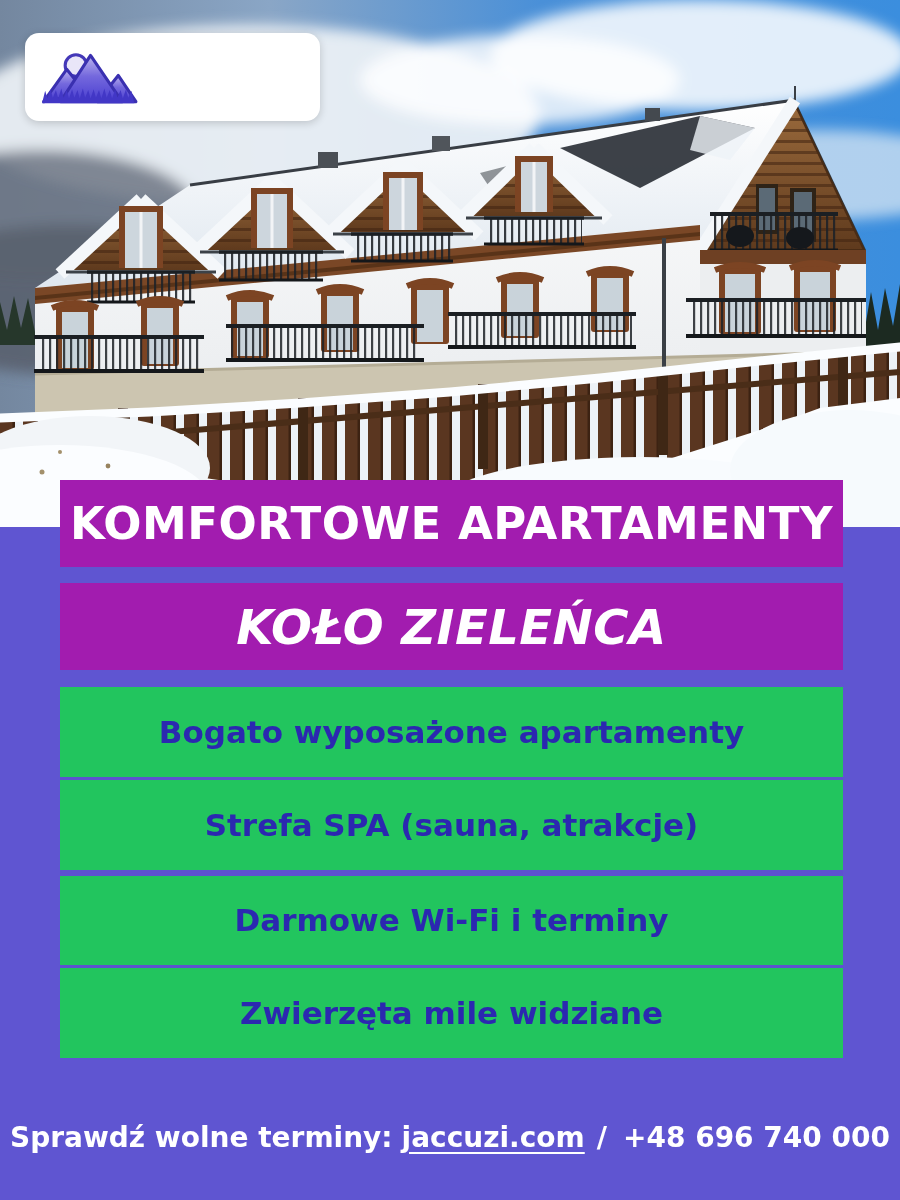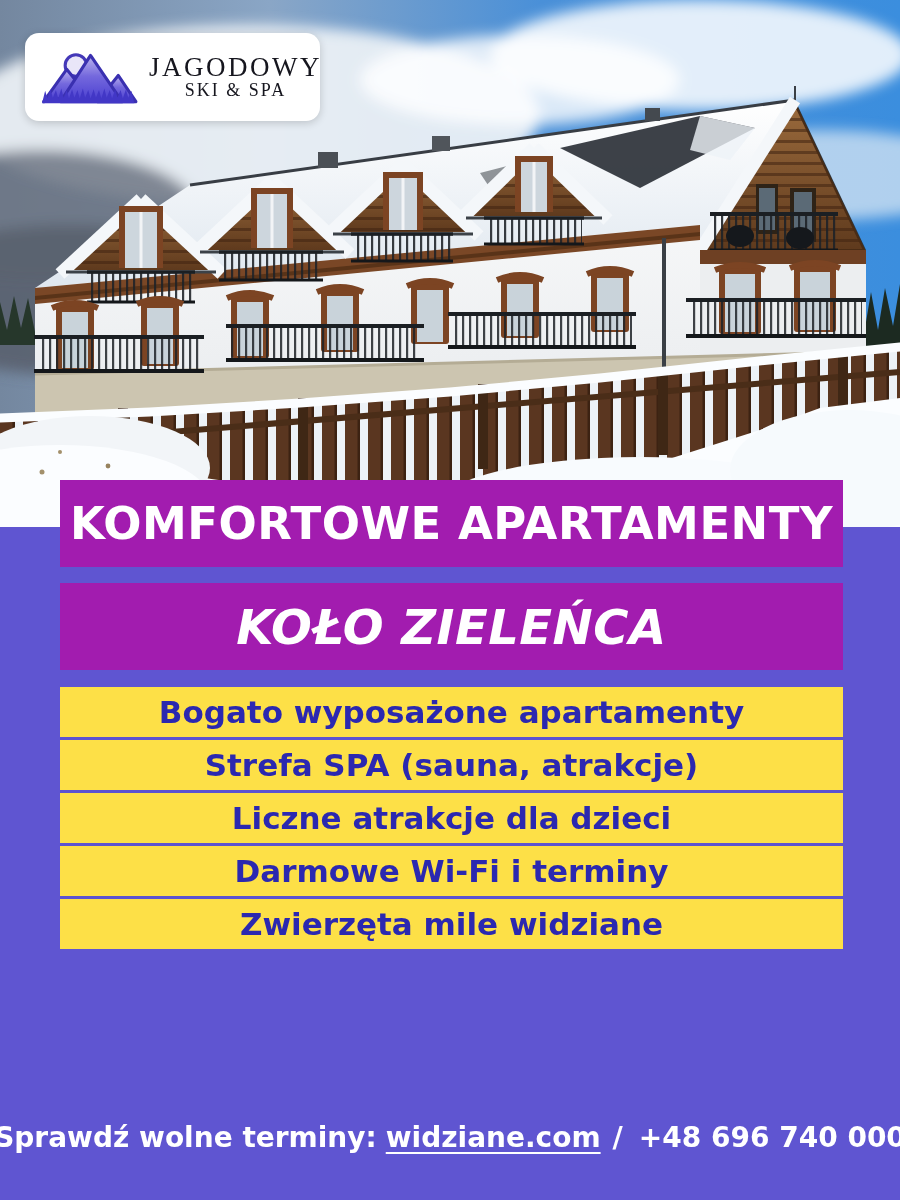--- a/index.html
+++ b/index.html
@@ -40,22 +40,22 @@
   .banner-1{top:480px;}
   .banner-2{top:583px;}
   .banner span{
     color:#ffffff;font-weight:bold;white-space:nowrap;
     font-size:45px;letter-spacing:.5px;
   }
   .banner-2 span{font-size:48px;font-style:italic;}
 
   
   .feature-card{
-    position:absolute;left:60px;top:687px;width:783px;height:262px;
-    background:#fde047;display:flex;flex-direction:column;
+    position:absolute;left:60px;top:687px;width:783px;height:371px;
+    background:#22c55e;display:flex;flex-direction:column;
   }
   .feature-row{
     flex:1;display:flex;align-items:center;justify-content:center;
   }
   .feature-row span{
     color:#2b28b0;font-weight:bold;font-size:31px;white-space:nowrap;
   }
   .feature-divider{height:3px;background:#5d53cf;flex:0 0 auto;}
 
   
@@ -331,55 +331,48 @@
           <stop offset="0.45" stop-color="#7468dd"></stop>
           <stop offset="1" stop-color="#4a3fd0"></stop>
         </linearGradient>
       </defs>
       <circle cx="48" cy="25" r="14" fill="#e9e6f8" stroke="#4438b8" stroke-width="4"></circle>
       <polygon points="6,72 36,30 62,62" fill="url(#mtn)" stroke="#3a30b0" stroke-width="4" stroke-linejoin="round"></polygon>
       <polygon points="76,72 103,38 126,72" fill="url(#mtn)" stroke="#3a30b0" stroke-width="4" stroke-linejoin="round"></polygon>
       <polygon points="28,72 67,12 108,72" fill="url(#mtn)" stroke="#3a30b0" stroke-width="4" stroke-linejoin="round"></polygon>
       <polygon fill="#4237c6" points="4,74 8,58 11,68 15,56 18,67 22,57 25,68 29,55 32,67 36,57 39,68 43,56 46,67 50,57 53,68 57,55 60,67 64,57 67,68 71,56 74,67 78,57 81,68 85,55 88,67 92,57 95,68 99,56 102,67 106,57 109,68 113,56 116,67 120,58 124,74"></polygon>
     </svg>
-    <div class="logo-text">
-      <span class="logo-title">JAGODOWY</span>
-      <span class="logo-subtitle">SKI &amp; SPA</span>
-    </div>
   </div>
 
   <div class="banner banner-1">
     <span>KOMFORTOWE APARTAMENTY</span>
   </div>
   <div class="banner banner-2">
     <span>KOŁO ZIELEŃCA</span>
   </div>
 
   <div class="feature-card">
     <div class="feature-row">
       <span>Bogato wyposażone apartamenty</span>
     </div>
     <div class="feature-divider"></div>
     <div class="feature-row">
       <span>Strefa SPA (sauna, atrakcje)</span>
     </div>
     <div class="feature-divider"></div>
-    <div class="feature-row">
-      <span>Liczne atrakcje dla dzieci</span>
-    </div>
     <div class="feature-divider"></div>
     <div class="feature-row">
       <span>Darmowe Wi-Fi i terminy</span>
     </div>
     <div class="feature-divider"></div>
     <div class="feature-row">
       <span>Zwierzęta mile widziane</span>
     </div>
   </div>
 
   <div class="contact">
     <span class="prefix">Sprawdź wolne terminy:</span>
-    <span class="website">widziane.com</span>
+    <span class="website">jaccuzi.com</span>
     <span class="separator">/</span>
     <span class="phone">+48 696 740 000</span>
   </div>
 
 </div>
 
 </body></html>

